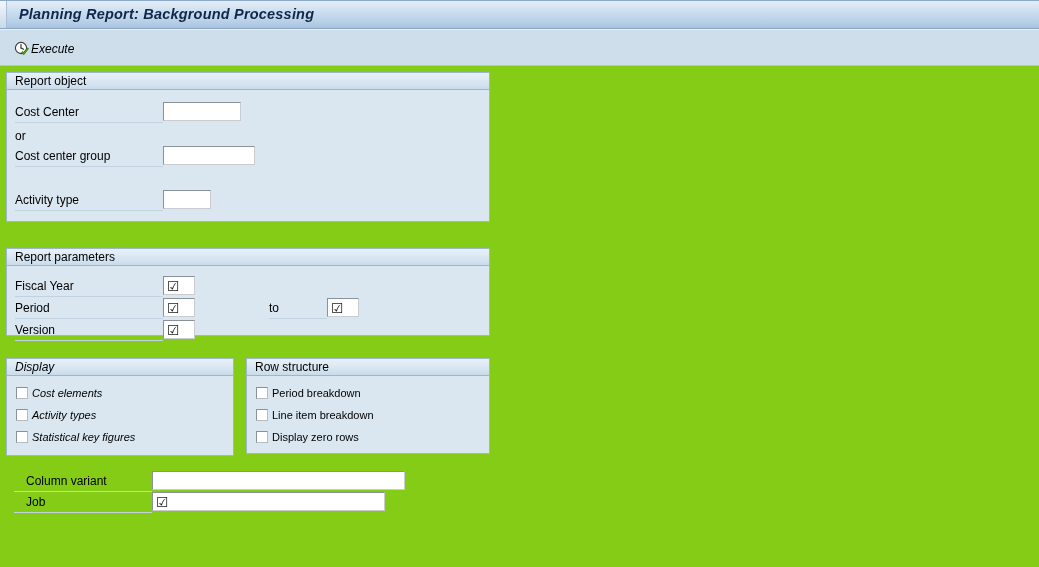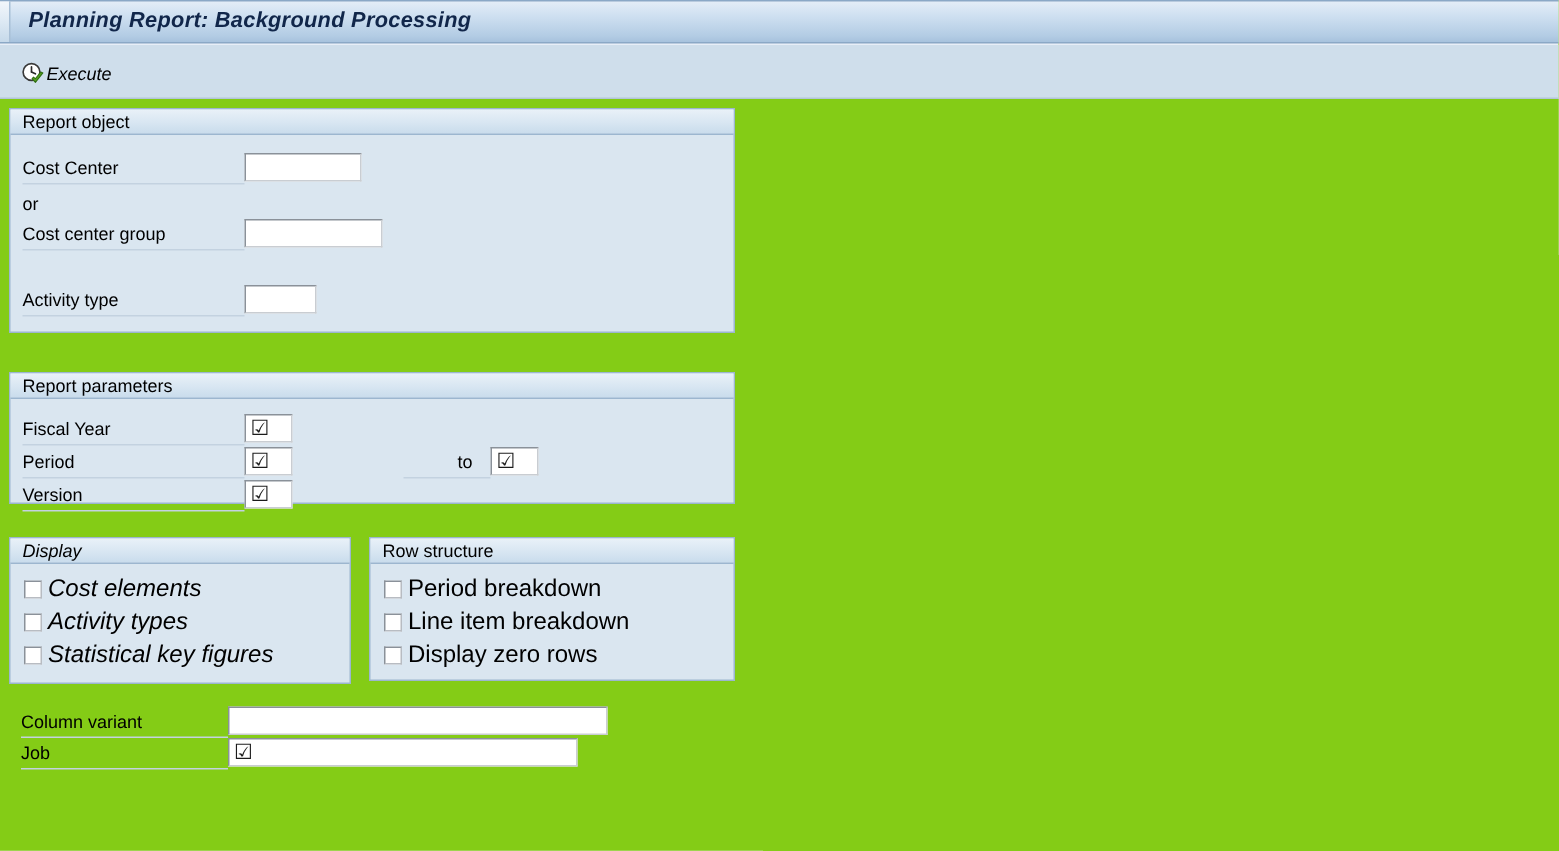--- a/index.html
+++ b/index.html
@@ -204,32 +204,33 @@
     height: 12px;
     background: #ffffff;
     border-top: 1px solid #8a9199;
     border-left: 1px solid #8a9199;
     border-right: 1px solid #b8bcc2;
     border-bottom: 1px solid #b8bcc2;
     box-sizing: border-box;
     flex: 0 0 auto;
   }
   .cblabel {
-    font-size: 16px;
+    font-size: 11px;
     color: #000;
     line-height: 14px;
   }
 
   
   .bottomrow-label {
     position: absolute;
     font-size: 12px;
     color: #000;
     white-space: nowrap;
     line-height: 17px;
+    margin-left: 12px;
   }
 </style>
 </head>
 <body>
 
 <div id="titlebar">
   <div class="leftcap"></div>
   <div id="title-text">Planning Report: Background Processing</div>
 </div>
 
@@ -286,21 +287,21 @@
       <div class="txtfield with-check" style="left:156px; top:9px; width:32px;">
         <span class="checkglyph">☑</span>
       </div>
 
       <span class="field-label" style="left:8px; top:33px;">Period</span>
       <span class="label-underline" style="left:8px; top:51px; width:148px;"></span>
       <div class="txtfield with-check" style="left:156px; top:31px; width:32px;">
         <span class="checkglyph">☑</span>
       </div>
 
-      <span class="field-label" style="left:262px; top:33px;margin-left:36px;">to</span>
+      <span class="field-label" style="left:262px; top:33px;">to</span>
       <span class="label-underline" style="left:262px; top:51px; width:58px;"></span>
       <div class="txtfield with-check" style="left:320px; top:31px; width:32px;">
         <span class="checkglyph">☑</span>
       </div>
 
       <span class="field-label" style="left:8px; top:55px;">Version</span>
       <span class="label-underline" style="left:8px; top:73px; width:148px;"></span>
       <div class="txtfield with-check" style="left:156px; top:53px; width:32px;">
         <span class="checkglyph">☑</span>
       </div>

